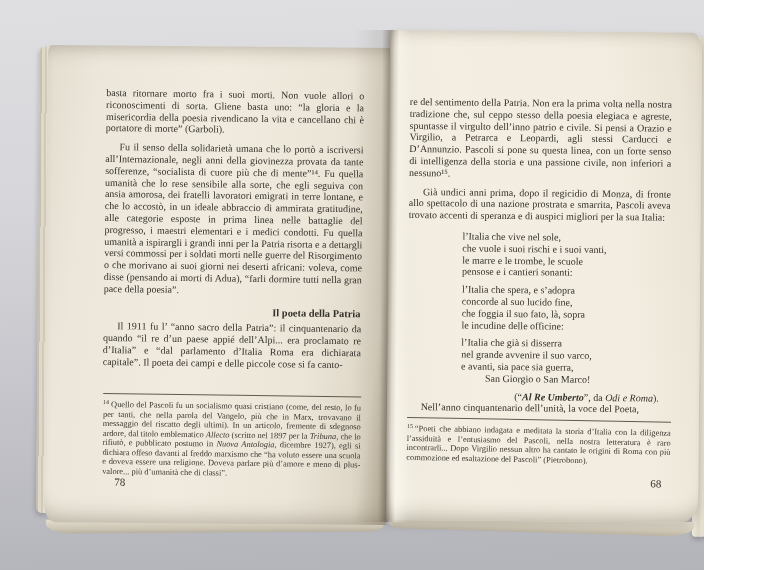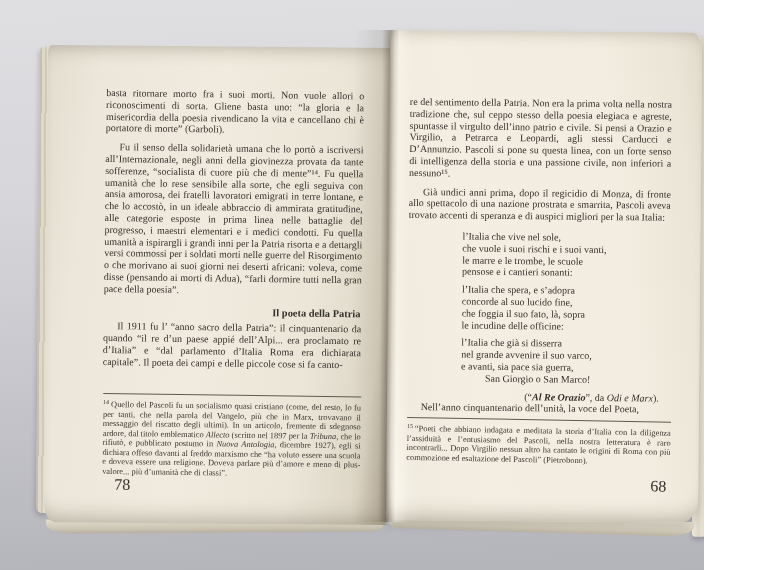--- a/index.html
+++ b/index.html
@@ -71,21 +71,21 @@
   .stanza-final .poem-line:last-child{padding-left:24px;}
   .attribution{text-align:right;margin:3px 10px 0 0;font-size:10px;}
   .it{font-style:italic;}
   .bd{font-weight:bold;}
   .para-after-poem{margin-top:11px;}
   .footnote{position:absolute;color:#3a362f;font-size:8.4px;line-height:9.5px;text-align:justify;}
   .fn-left{left:70px;top:370px;width:258px;transform:rotate(.3deg);}
   .fn-right{left:374px;top:392px;width:264px;transform:rotate(.55deg);}
   .fn-rule{border-top:1px solid #5f594e;margin-bottom:4px;width:100%;height:0;}
   .fn-marker{font-size:6px;vertical-align:3px;margin-right:2px;}
-  .page-number{position:absolute;font-size:16px;color:#33302a;text-align:right;}
+  .page-number{position:absolute;font-size:11px;color:#33302a;text-align:right;}
   .pn-left{left:82px;top:452px;}
   .pn-right{left:618px;top:449px;transform:rotate(.6deg);}
 </style>
 </head>
 <body>
 
 <div class="scene">
   <div class="book-shadow"></div>
 
   <div class="book">
@@ -131,21 +131,21 @@
             <div class="poem-line">le incudine delle officine:</div>
           </div>
         <div class="stanza stanza-final">
             <div class="poem-line">l’Italia che già si disserra</div>
             <div class="poem-line">nel grande avvenire il suo varco,</div>
             <div class="poem-line">e avanti, sia pace sia guerra,</div>
             <div class="poem-line">San Giorgio o San Marco!</div>
           </div>
       </div>
 
-      <div class="attribution"><span>(“</span><span class="it bd">Al Re Orazio</span><span>”, da </span><span class="it">Odi e Marx</span><span>).</span></div>
+      <div class="attribution"><span>(“</span><span class="it bd">Al Re Umberto</span><span>”, da </span><span class="it">Odi e Roma</span><span>).</span></div>
 
       <p class="para-after-poem">Nell’anno cinquantenario dell’unità, la voce del Poeta,</p>
     </div>
 
     <div class="footnote fn-right">
       <div class="fn-rule"></div>
       <div><sup class="fn-marker">15</sup><span><span>“Poeti che abbiano indagata e meditata la storia d’Italia con la diligenza l’assiduità e l’entusiasmo del Pascoli, nella nostra letteratura è raro incontrarli... Dopo Virgilio nessun altro ha cantato le origini di Roma con più commozione ed esaltazione del Pascoli” (Pietrobono).</span></span></div>
     </div>
 
     <div class="page-number pn-right">68</div>

